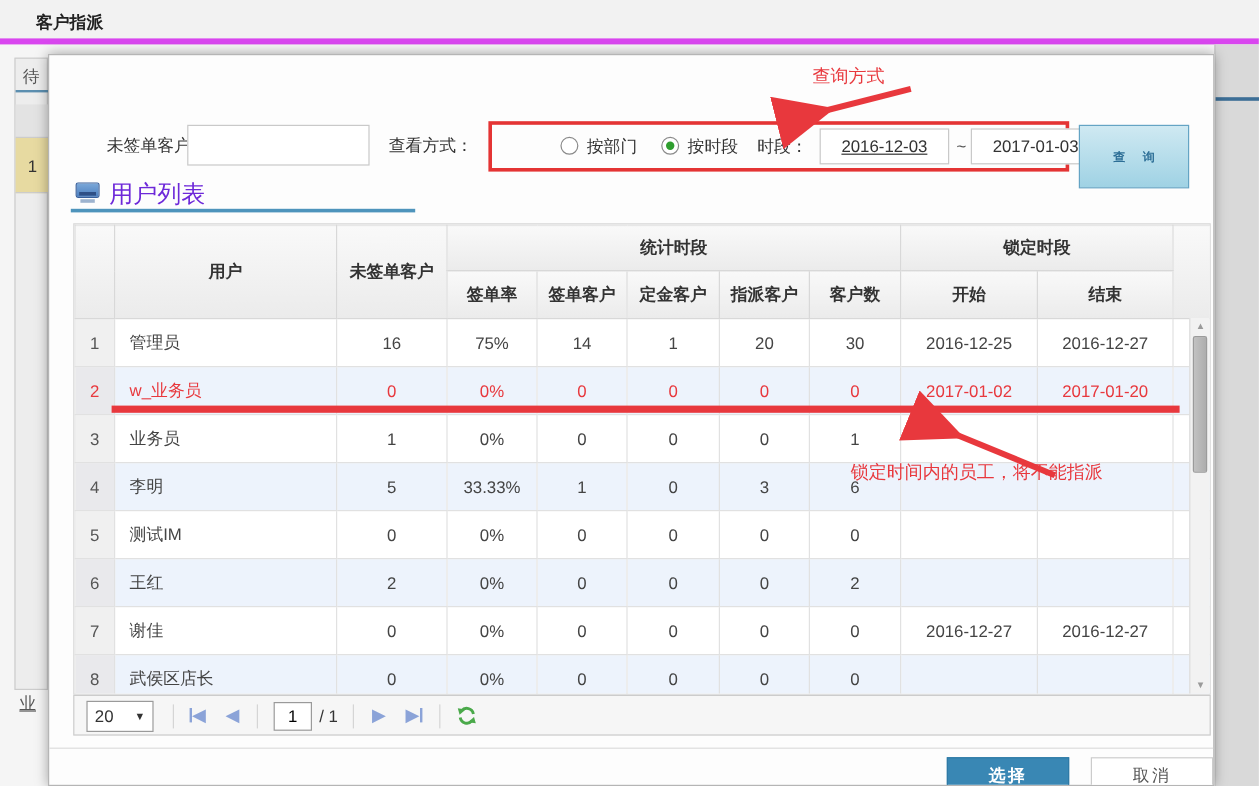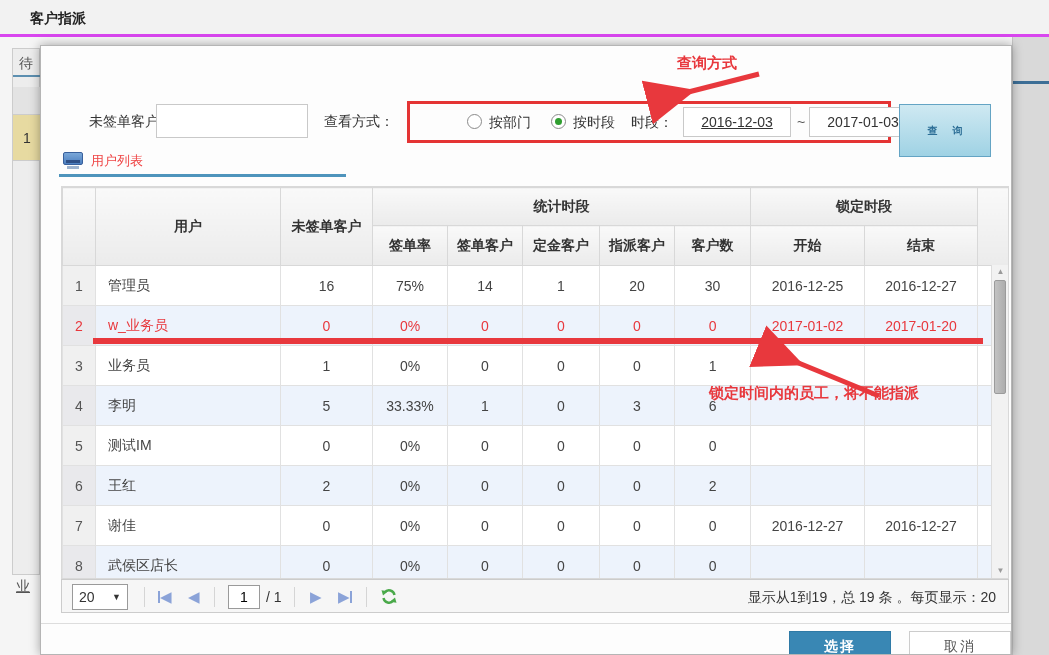--- a/index.html
+++ b/index.html
@@ -3,21 +3,21 @@
 <meta charset="utf-8">
 <style>
   * { margin:0; padding:0; box-sizing:border-box; }
   html,body { width:1049px; height:655px; overflow:hidden;
     font-family:"Liberation Sans","DejaVu Sans",sans-serif; font-size:14px; color:#333;
     background:#f5f5f5; }
   .abs { position:absolute; }
 
   
   #topbar { position:absolute; left:0; top:0; width:1049px; height:37px;
-    background:#f2f2f2; border-bottom:3px solid #d946ef; }
+    background:#f2f2f2; border-bottom:5px solid #d946ef; }
   #topbar .tab { position:absolute; left:30px; top:0; line-height:37px; font-weight:bold; color:#222; }
   #bg-right { position:absolute; left:1012px; top:37px; width:37px; height:618px;
     background:#d9d9d9; border-left:1px solid #c5c5c5; }
   #bg-right .blue-line { position:absolute; left:0; top:44px; width:37px; height:3px; background:#3c6e96; }
   #bg-panel { position:absolute; left:12px; top:48px; width:28px; height:527px;
     background:#ededed; border:1px solid #ccc; }
   #bg-panel .waiting { position:absolute; left:6px; top:6px; color:#555; }
   #bg-panel .underline { position:absolute; left:0; top:26px; width:28px; height:2px; background:#5c8fb0; }
   #bg-panel .row-head { position:absolute; left:0; top:38px; width:28px; height:28px; background:#e3e3e3; border-bottom:1px solid #ccc; }
   #bg-panel .yellow { position:absolute; left:0; top:66px; width:28px; height:46px;
@@ -50,33 +50,33 @@
   #f-period-lbl { left:178px; top:0; }
   .date-inp { position:absolute; top:3px; width:108px; height:30px; border:1px solid #c9c9c9;
     background:#fff; text-align:center; font-size:14px; color:#333; }
   #d-from { left:230px;text-decoration:underline; } #tilde { left:344px; top:0; color:#555; } #d-to { left:356px; }
   #q-btn { position:absolute; left:858px; top:58px; width:92px; height:53px;
     background:linear-gradient(#cfe9f2,#9fd2e4); border:1px solid #64a4c4; color:#2c6e96;
     font-weight:bold; font-size:10px; letter-spacing:6px; text-indent:6px; cursor:pointer;
     display:flex; align-items:center; justify-content:center; }
 
   
-  .anno { position:absolute; color:#e8383d; font-size:15px; z-index:30;font-weight:bold; }
+  .anno { position:absolute; color:#e8383d; font-size:15px; z-index:30; }
   #anno1 { left:636px; top:8px; }
   #anno2 { left:668px; top:338px; }
   #anno-svg { position:absolute; left:0; top:0; width:972px; height:610px; pointer-events:none; z-index:29; }
 
   
   #sec { position:absolute; left:22px; top:103px; height:24px; display:flex; align-items:center; }
   #pc-icon { width:20px; height:18px; position:relative; margin-right:8px; }
   #pc-icon .screen { position:absolute; left:0; top:0; width:20px; height:13px;
     background:linear-gradient(#7aa7d8,#4c7fc0); border:1px solid #38609c; border-radius:2px; }
   #pc-icon .band { position:absolute; left:3px; top:8px; width:14px; height:3px; background:#2e4f86; }
   #pc-icon .base { position:absolute; left:4px; top:14px; width:12px; height:3px; background:#9db3cf; }
-  #sec-title { font-size:13px; color:#ef4444; }
+  #sec-title { font-size:20px; color:#6d28d9; }
   #sec-line { position:absolute; left:18px; top:128px; width:287px; height:3px; background:#4e94bc; }
 
   
   #tbl-wrap { position:absolute; left:20px; top:140px; width:948px; height:393px; overflow:hidden;
     border:1px solid #d9d9d9; background:#fff; }
   table { border-collapse:collapse; table-layout:fixed; width:948px; }
   th, td { border:1px solid #e1e1e1; font-size:14px; overflow:hidden; white-space:nowrap; }
   thead th { background:linear-gradient(#f9f9f9,#ebebeb); border-color:#d8d8d8;
     font-weight:bold; color:#333; text-align:center; }
   tr.gh th { height:38px; } tr.sh th { height:40px; }
@@ -347,19 +347,18 @@
     <span class="pg-ico" style="left:276px">▶<span class="bar"></span></span>
     <div class="pg-sep" style="left:304px"></div>
     <span id="pg-refresh">
       <svg width="18" height="17" viewBox="0 0 18 17">
         <path d="M14.5 7 A 5.6 5.6 0 0 0 4.6 4.4" fill="none" stroke="#4aa94a" stroke-width="2.4"></path>
         <polygon points="1.5,2.2 8,3.2 3,7.6" fill="#4aa94a"></polygon>
         <path d="M3.5 10 A 5.6 5.6 0 0 0 13.4 12.6" fill="none" stroke="#4aa94a" stroke-width="2.4"></path>
         <polygon points="16.5,14.8 10,13.8 15,9.4" fill="#4aa94a"></polygon>
       </svg>
     </span>
-    <span id="pg-status">显示从1到19，总 19 条 。每页显示：20</span>
   </div>
 
   <div id="m-footer-line"></div>
   <div class="btn" id="btn-select">选择</div>
   <div class="btn" id="btn-cancel">取消</div>
 </div>
 
 </body></html>

